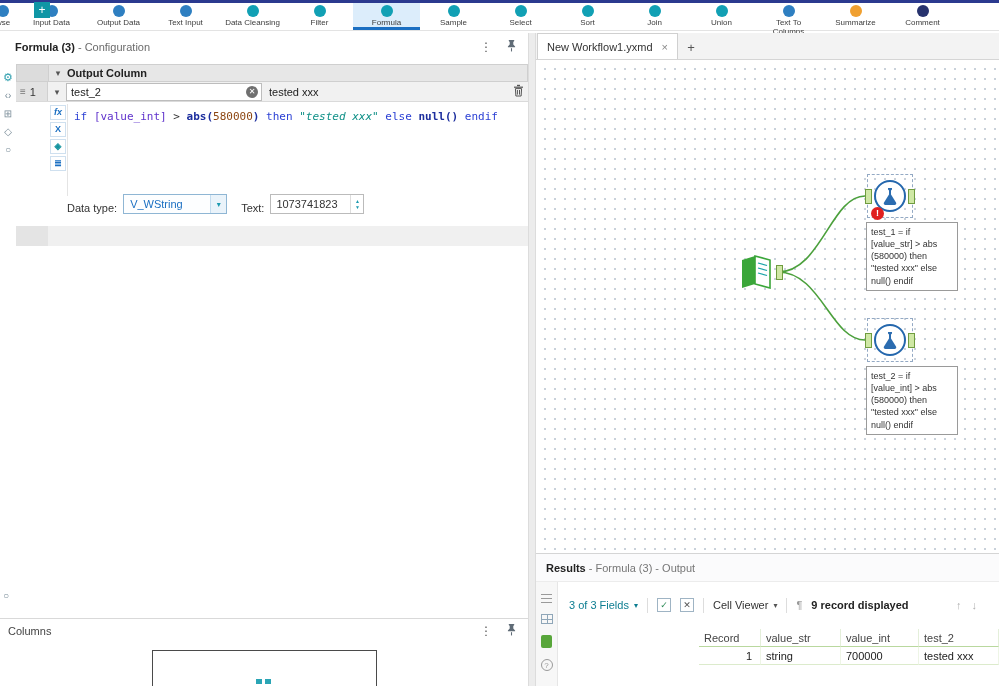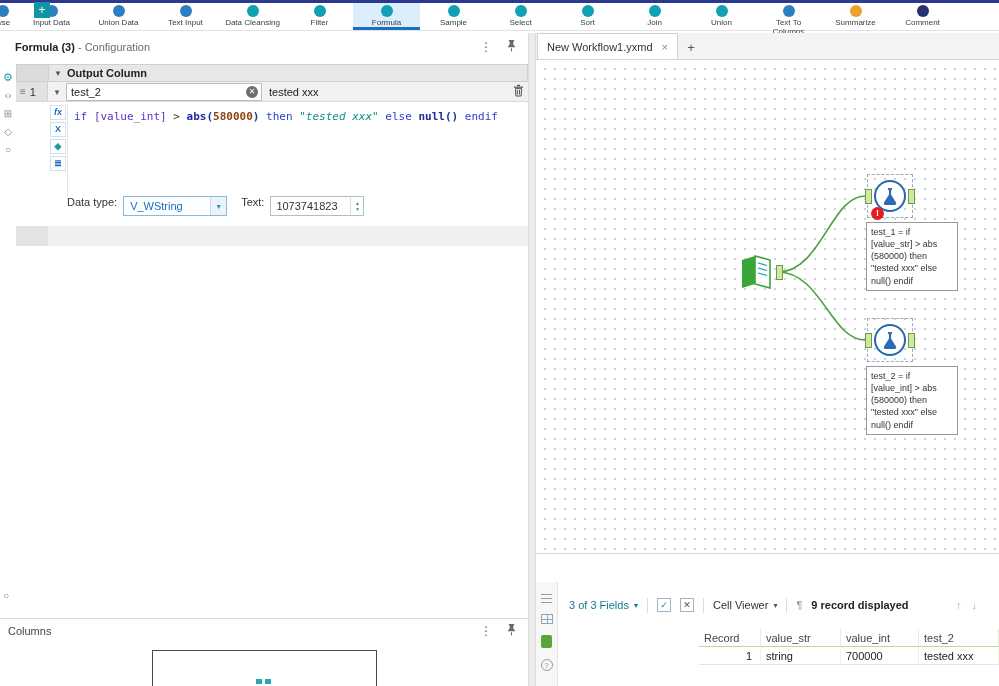--- a/index.html
+++ b/index.html
@@ -52,23 +52,23 @@
   .fx-strip{position:absolute;left:50px;top:105px;width:17px;display:flex;flex-direction:column;gap:2px;}
   .fx-ic{width:16px;height:15px;background:#fff;border:1px solid #cfe0ef;box-sizing:border-box;
          font-size:9px;line-height:13px;text-align:center;font-weight:bold;}
   .fx-editor{position:absolute;left:67px;top:104px;width:461px;height:92px;background:#fff;
              border-left:1px solid #e4e4e4;box-sizing:border-box;}
   .formula-line{padding:6px 0 0 6px;font-family:"DejaVu Sans Mono",monospace;font-size:11px;white-space:pre;}
   .tok-kw{color:#2a3fd4;}
   .tok-var{color:#6033cc;}
   .tok-op{color:#333;}
   .tok-fn{color:#1d2f9e;font-weight:bold;}
-  .tok-num{color:#8c4510;font-weight:bold;}
+  .tok-num{color:#8c4510;font-weight:normal;}
   .tok-str{color:#0f9087;font-style:italic;}
-  .dtype-row{position:absolute;left:67px;top:196px;height:24px;display:flex;align-items:flex-start;}
+  .dtype-row{position:absolute;left:67px;top:190px;height:24px;display:flex;align-items:flex-end;}
   .dt-label{color:#333;margin-right:6px;}
   .dd{width:104px;height:20px;border:1px solid #8fb6d4;background:#fdfeff;display:flex;align-items:center;
       box-sizing:border-box;position:relative;}
   .dd-value{color:#1b6fc2;padding-left:6px;flex:1;}
   .dd-arrow{width:16px;height:100%;background:#eaf3fa;border-left:1px solid #c4dcef;color:#1d9ab0;
             font-size:8px;display:flex;align-items:center;justify-content:center;box-sizing:border-box;}
   .size-label{margin:0 6px 0 14px;color:#333;}
   .size-box{width:94px;height:20px;border:1px solid #bbb;background:#fff;display:flex;align-items:center;box-sizing:border-box;}
   .size-box input{border:none;outline:none;font:inherit;color:#333;width:72px;padding-left:5px;background:transparent;}
   .spinner{width:14px;height:100%;border-left:1px solid #ddd;display:flex;flex-direction:column;
@@ -157,21 +157,21 @@
     <div class="tool">
       <span class="circ" style="background: rgb(46, 127, 193);"></span>
       <span class="lbl">wse</span>
     </div>
     <div class="tool">
       <span class="circ" style="background: rgb(46, 127, 193);"></span>
       <span class="lbl">Input Data</span>
     </div>
     <div class="tool">
       <span class="circ" style="background: rgb(46, 127, 193);"></span>
-      <span class="lbl">Union Data</span>
+      <span class="lbl">Output Data</span>
     </div>
     <div class="tool">
       <span class="circ" style="background: rgb(46, 127, 193);"></span>
       <span class="lbl">Text Input</span>
     </div>
     <div class="tool">
       <span class="circ" style="background: rgb(17, 160, 180);"></span>
       <span class="lbl">Data Cleansing</span>
     </div>
     <div class="tool">
@@ -370,20 +370,24 @@
     </span>
   </div>
   <div class="anno" style="left:330px;top:306px;">test_2 = if
 [value_int] &gt; abs
 (580000) then
 "tested xxx" else
 null() endif</div>
 </div>
 
 <div class="results">
+  <div class="res-header">
+    <span class="res-title">Results</span>
+    <span class="res-sub">- Formula (3) - Output</span>
+  </div>
   <div class="res-strip">
     <span class="i-lines"></span>
     <span class="i-grid"></span>
     <span class="i-doc"></span>
     <span class="i-help">?</span>
   </div>
   <div class="res-toolbar">
     <span class="fields-label">3 of 3 Fields</span>
     <span class="tb-chev">▾</span>
     <span class="tb-sep"></span>

